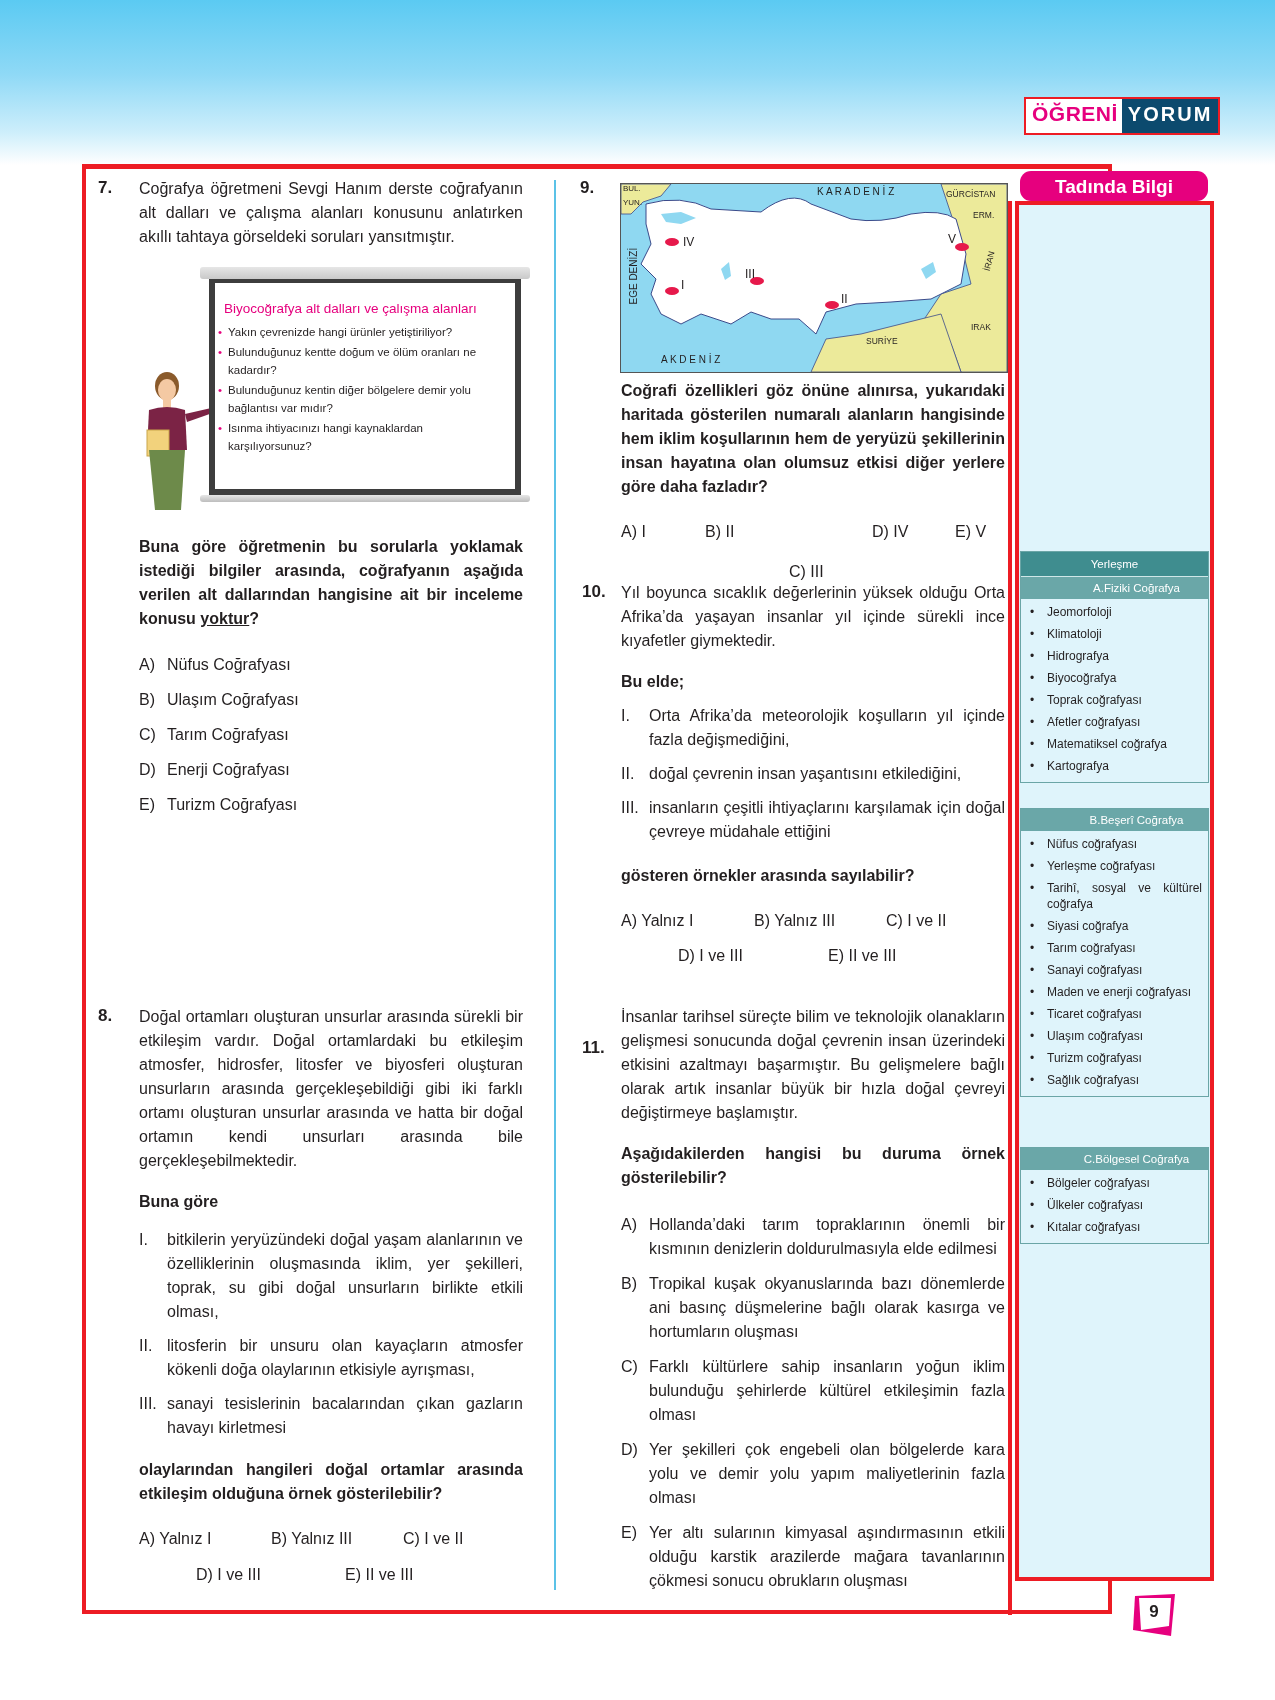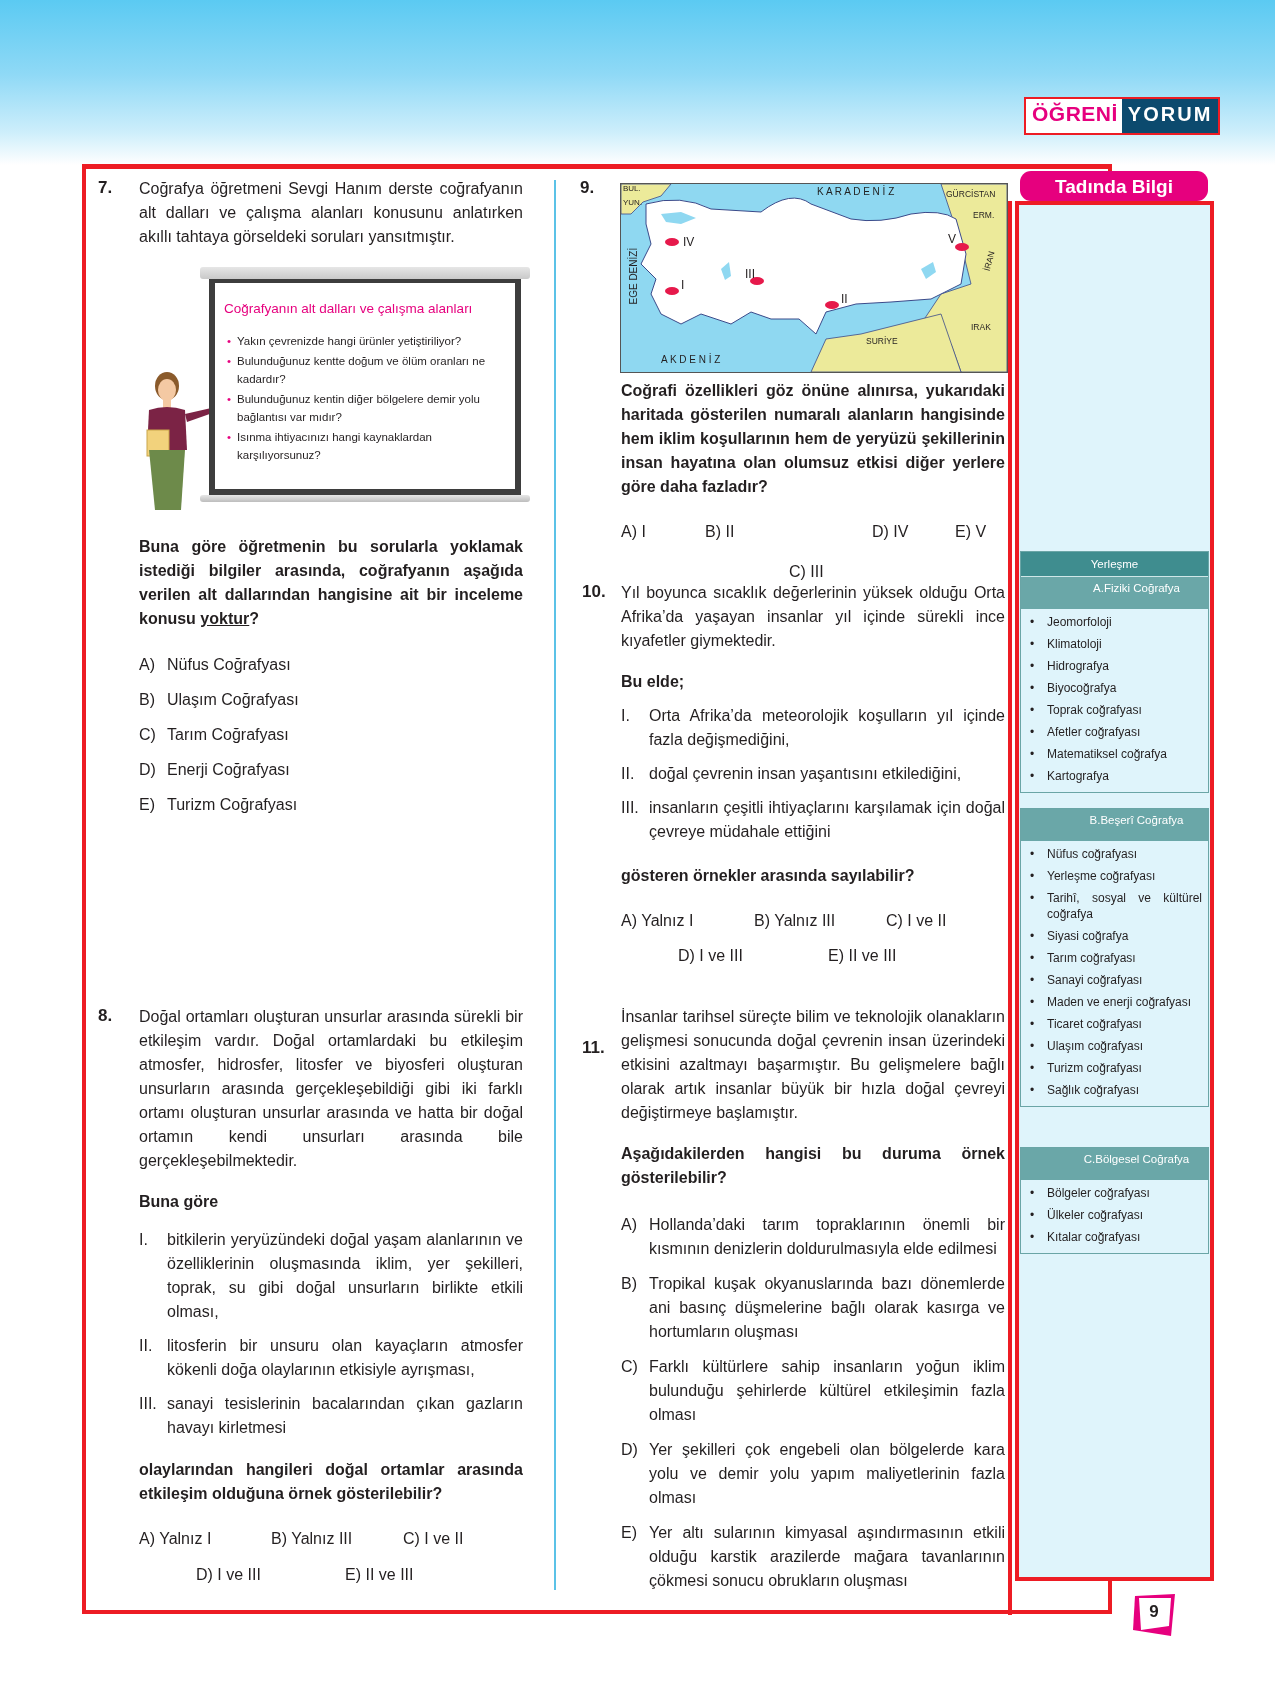--- a/index.html
+++ b/index.html
@@ -40,21 +40,21 @@
   .answers { position: relative; height: 72px; font-size: 16px; }
   .answers span { position: absolute; white-space: nowrap; }
 
   
   .board { position: absolute; left: 200px; top: 263px; width: 330px; height: 245px; }
   .board .rod { position: absolute; left: 0; top: 4px; width: 330px; height: 12px; background: linear-gradient(#e6e6e6, #c9c9c9); border-radius: 3px; }
   .board .rodb { position: absolute; left: 0; top: 232px; width: 330px; height: 7px; background: linear-gradient(#e6e6e6, #bdbdbd); border-radius: 3px; }
   .board .screen { position: absolute; left: 9px; top: 16px; width: 312px; height: 216px; background: #3d3d3d; }
   .board .inner { position: absolute; left: 6px; top: 4px; right: 6px; bottom: 6px; background: #fff; }
   .board .btitle { position: absolute; left: 24px; top: 38px; color: #e6007e; font-size: 13.5px; }
-  .board ul { position: absolute; left: 18px; top: 60px; margin: 9px; padding: 0; list-style: none; font-size: 11.5px; line-height: 18px; color: #231f20; width: 270px; }
+  .board ul { position: absolute; left: 18px; top: 60px; margin: 0; padding: 0; list-style: none; font-size: 11.5px; line-height: 18px; color: #231f20; width: 270px; }
   .board li { position: relative; padding-left: 10px; margin-bottom: 2px; }
   .board li::before { content: "•"; color: #e6007e; position: absolute; left: 0; top: 0; }
 
   .teacher { position: absolute; left: 135px; top: 370px; width: 90px; height: 140px; }
 
   
   .map { position: absolute; left: 620px; top: 183px; width: 386px; height: 188px; border: 1px solid #555; background: #8fd8f1; overflow: hidden; }
 
   
   .tab-title {
@@ -64,21 +64,21 @@
   }
   .side {
     position: absolute; left: 1015px; top: 201px; width: 199px; height: 1380px;
     background: #dff4fb; border: 4px solid #ed1c24; box-sizing: border-box;
   }
   .side-under {
     position: absolute; left: 1008px; top: 201px; width: 4px; height: 1414px; background: #ed1c24;
   }
   .tbl { position: absolute; left: 1020px; width: 187px; border: 1px solid #6aa5a6; background: #dff4fb; }
   .tbl .h1 { background: #3f8d8f; color: #fff; text-align: center; font-size: 11.5px; height: 24px; line-height: 24px; border-bottom: 1px solid #cfe7e8; }
-  .tbl .h2 { background: #6aa7a8; color: #fff; text-align: center; font-size: 11.5px; height: 32px; line-height: 22px; padding-left: 44px; }
+  .tbl .h2 { background: #6aa7a8; color: #fff; text-align: center; font-size: 11.5px; height: 22px; line-height: 22px; padding-left: 44px; }
   .tbl ul { list-style: none; margin: 0; padding: 2px 6px 2px 6px; }
   .tbl li { position: relative; padding-left: 20px; font-size: 12px; line-height: 16px; margin: 3px 0 6px 0; text-align: justify; }
   .tbl li::before { content: "•"; position: absolute; left: 3px; top: 0; }
 
   .pagebadge { position: absolute; left: 1131px; top: 1592px; width: 46px; height: 46px; }
 </style>
 </head>
 <body>
 
 <div class="sky"></div>
@@ -102,21 +102,21 @@
     <path d="M50 44 L85 36 L86 40 L52 52 Z" fill="#7b2345"></path>
     <rect x="12" y="60" width="22" height="26" fill="#f2d27c" stroke="#c9a54a"></rect>
     <path d="M14 80 L50 80 L46 140 L20 140 Z" fill="#6d8a4a"></path>
   </svg>
 
   <div class="board">
     <div class="rod"></div>
     <div class="screen">
       <div class="inner"></div>
     </div>
-    <div class="btitle">Coğrafyanın alt dalları ve çalışma alanları</div>
+    <div class="btitle">Biyocoğrafya alt dalları ve çalışma alanları</div>
     <ul>
       <li>Yakın çevrenizde hangi ürünler yetiştiriliyor?</li>
       <li>Bulunduğunuz kentte doğum ve ölüm oranları ne kadardır?</li>
       <li>Bulunduğunuz kentin diğer bölgelere demir yolu bağlantısı var mıdır?</li>
       <li>Isınma ihtiyacınızı hangi kaynaklardan karşılıyorsunuz?</li>
     </ul>
     <div class="rodb"></div>
   </div>
 
   <div class="q txt bold" style="left:139px; top:535px; width:384px;"><span>Buna göre öğretmenin bu sorularla yoklamak istediği bilgiler arasında, coğrafyanın aşağıda verilen alt dallarından hangisine ait bir inceleme konusu </span><u>yoktur</u><span>?</span></div>

